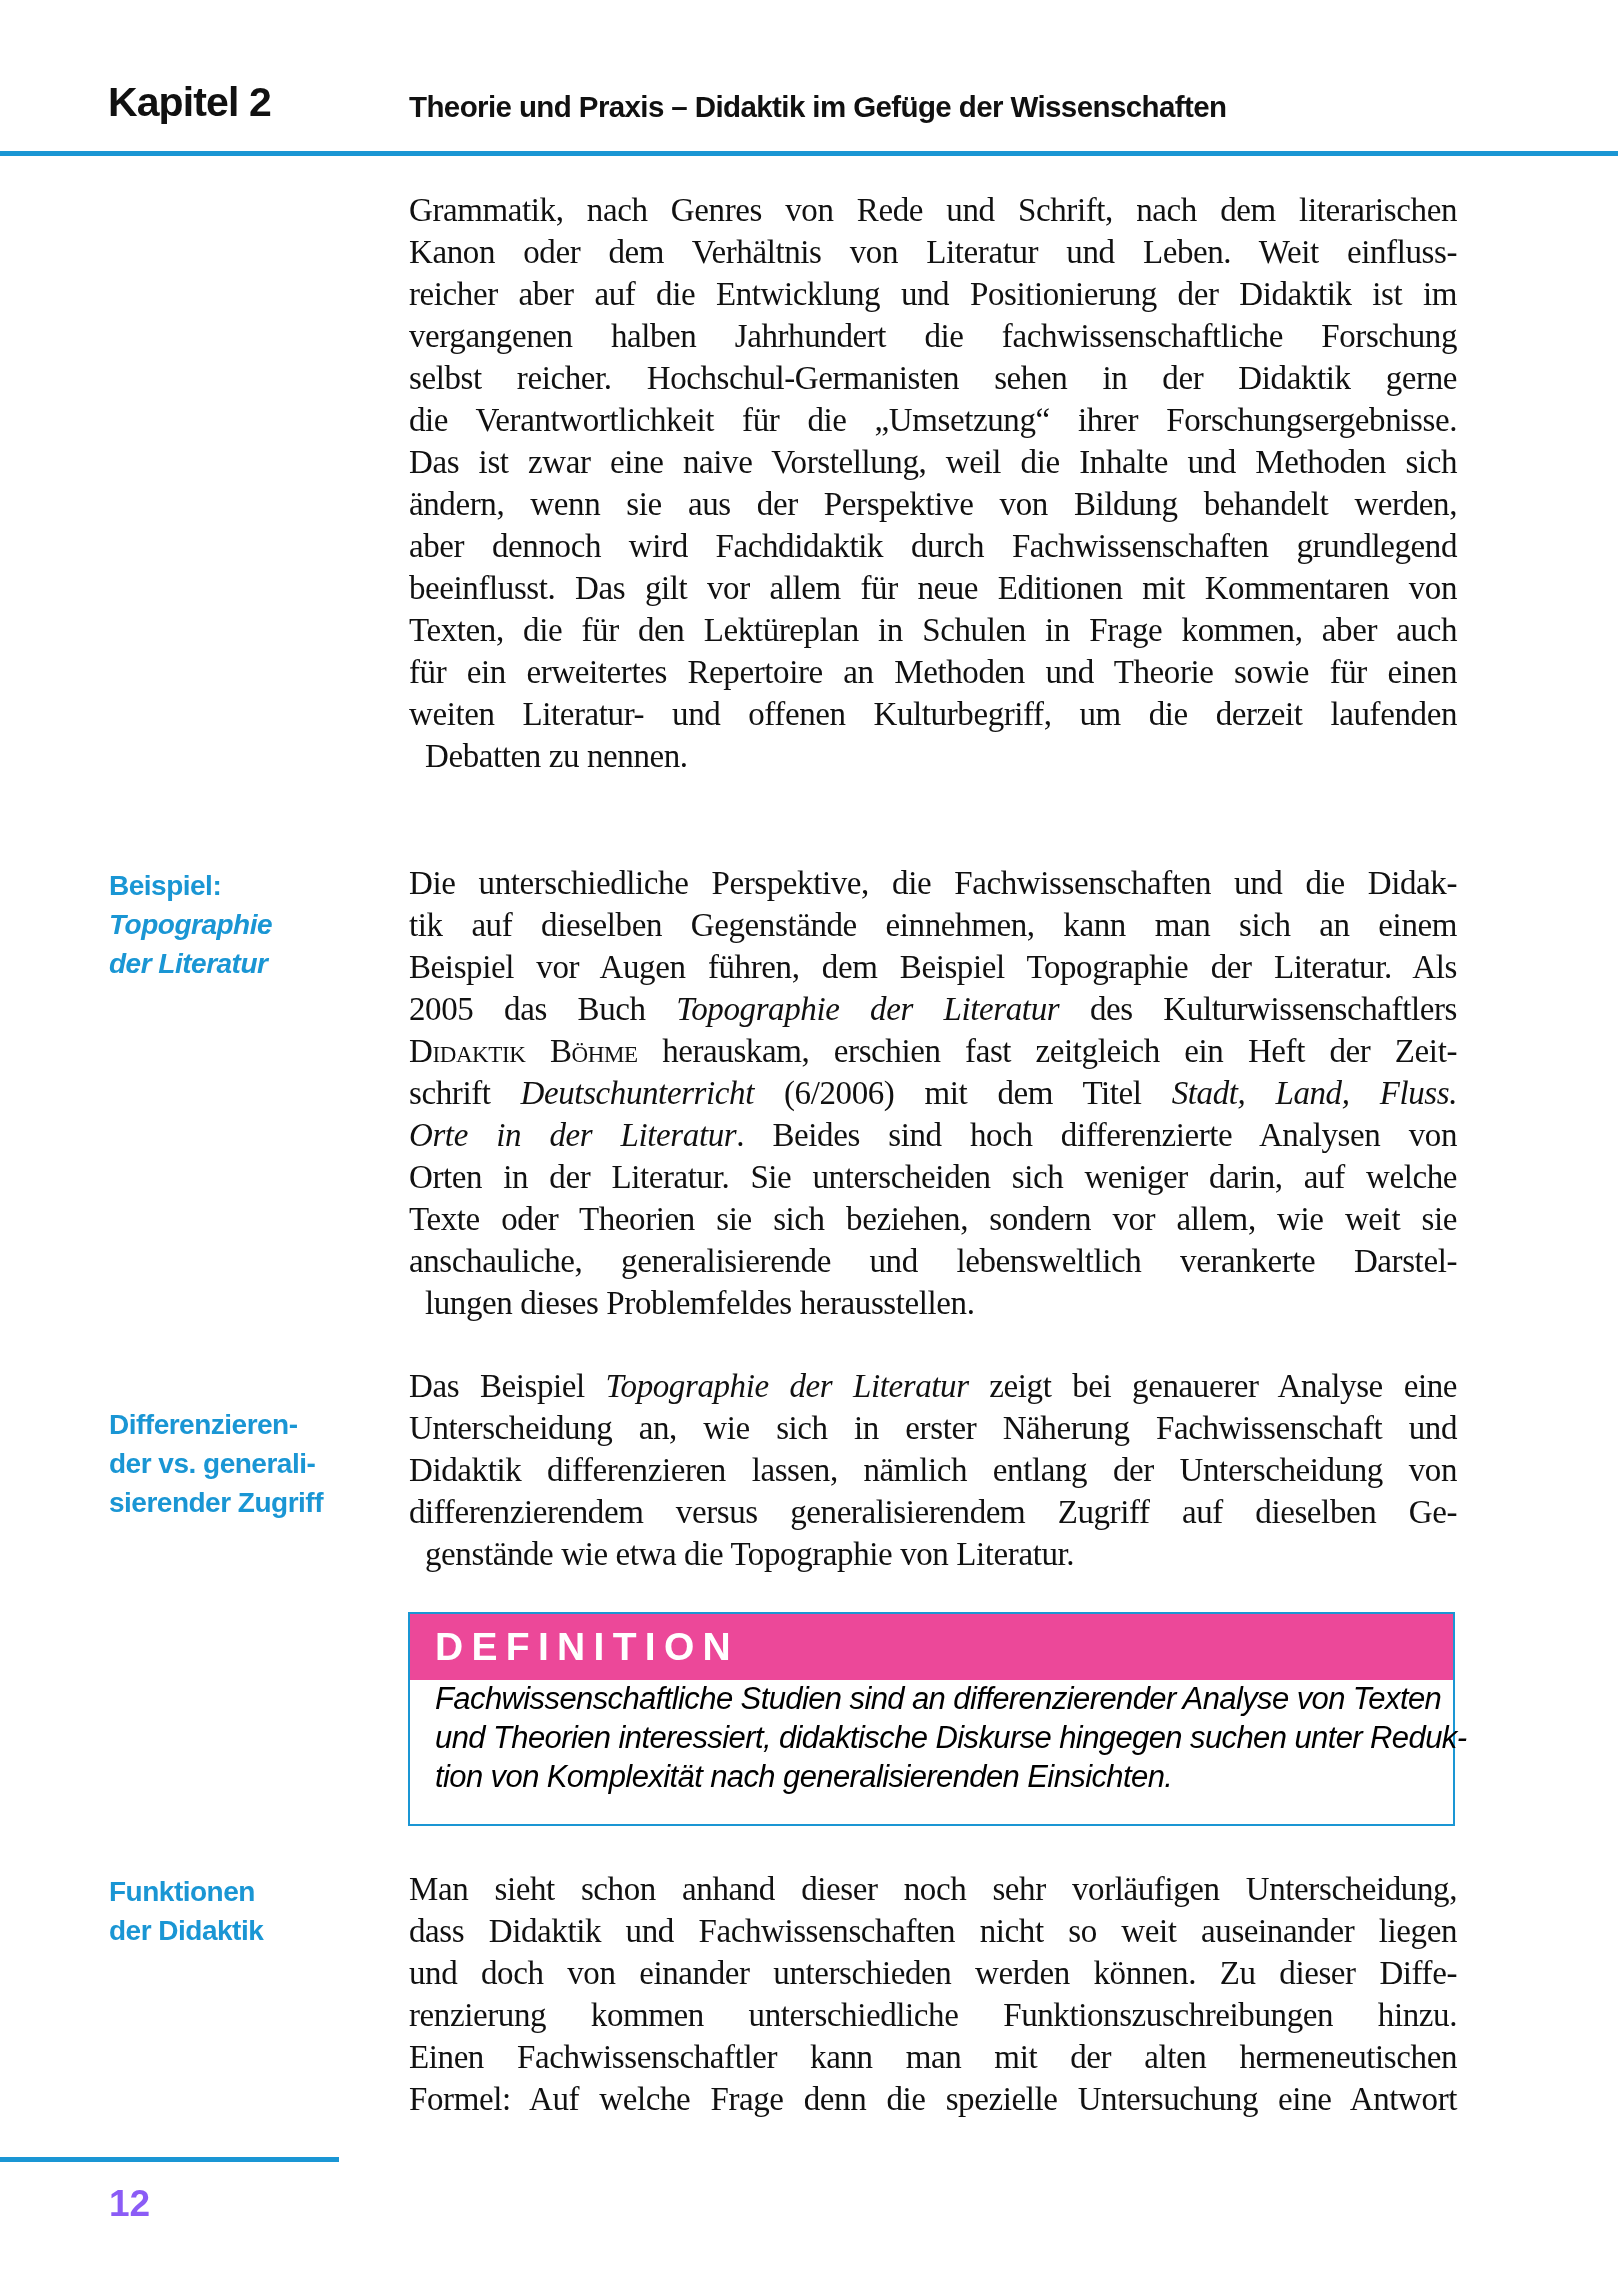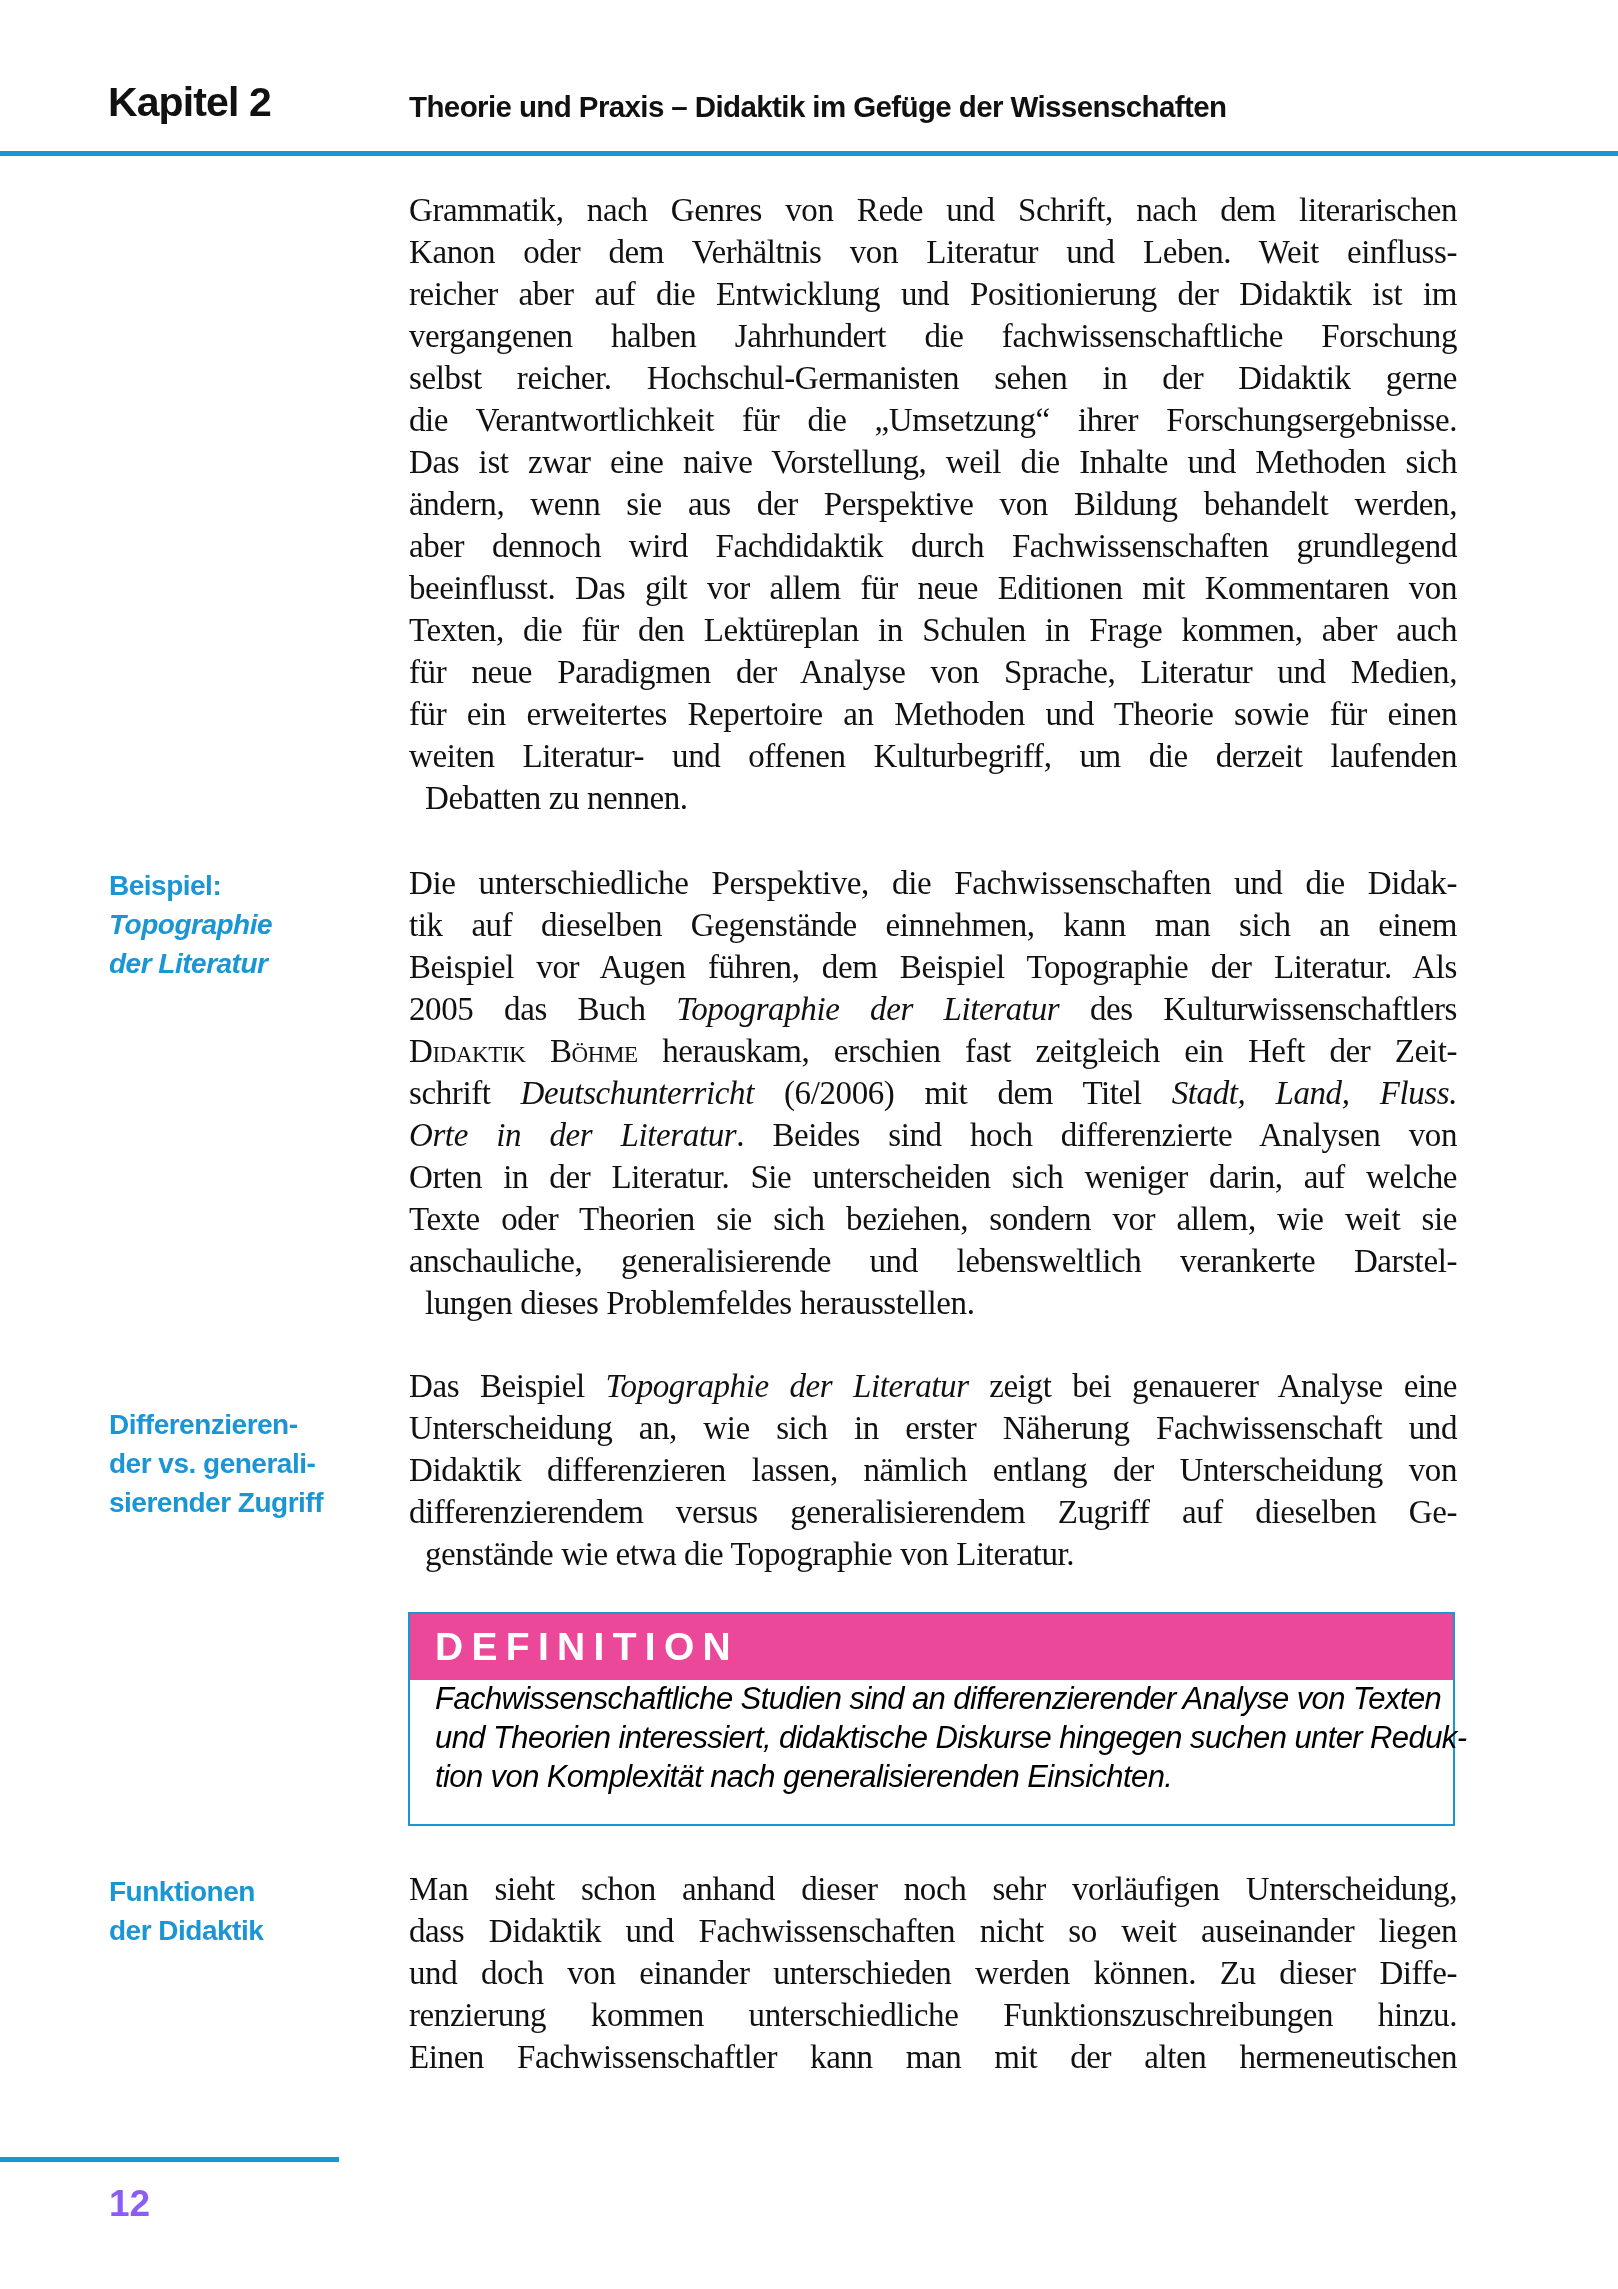--- a/index.html
+++ b/index.html
@@ -82,21 +82,20 @@
       <span class="ln"><span>Kanon oder dem Verhältnis von Literatur und Leben. Weit einfluss-</span></span>
       <span class="ln"><span>reicher aber auf die Entwicklung und Positionierung der Didaktik ist im</span></span>
       <span class="ln"><span>vergangenen halben Jahrhundert die fachwissenschaftliche Forschung</span></span>
       <span class="ln"><span>selbst reicher. Hochschul-Germanisten sehen in der Didaktik gerne</span></span>
       <span class="ln"><span>die Verantwortlichkeit für die „Umsetzung“ ihrer Forschungsergebnisse.</span></span>
       <span class="ln"><span>Das ist zwar eine naive Vorstellung, weil die Inhalte und Methoden sich</span></span>
       <span class="ln"><span>ändern, wenn sie aus der Perspektive von Bildung behandelt werden,</span></span>
       <span class="ln"><span>aber dennoch wird Fachdidaktik durch Fachwissenschaften grundlegend</span></span>
       <span class="ln"><span>beeinflusst. Das gilt vor allem für neue Editionen mit Kommentaren von</span></span>
       <span class="ln"><span>Texten, die für den Lektüreplan in Schulen in Frage kommen, aber auch</span></span>
-      <span class="ln"><span>für neue Paradigmen der Analyse von Sprache, Literatur und Medien,</span></span>
       <span class="ln"><span>für ein erweitertes Repertoire an Methoden und Theorie sowie für einen</span></span>
       <span class="ln"><span>weiten Literatur- und offenen Kulturbegriff, um die derzeit laufenden</span></span>
       <span class="ln last"><span>Debatten zu nennen.</span></span>
     </div>
   <div class="body-block" id="para-1" style="top:862px;">
       <span class="ln"><span>Die unterschiedliche Perspektive, die Fachwissenschaften und die Didak-</span></span>
       <span class="ln"><span>tik auf dieselben Gegenstände einnehmen, kann man sich an einem</span></span>
       <span class="ln"><span>Beispiel vor Augen führen, dem Beispiel Topographie der Literatur. Als</span></span>
       <span class="ln"><span>2005 das Buch </span><span class="it">Topographie der Literatur</span><span> des Kulturwissenschaftlers</span></span>
       <span class="ln"><span class="sc">Didaktik Böhme</span><span> herauskam, erschien fast zeitgleich ein Heft der Zeit-</span></span>
@@ -113,20 +112,21 @@
       <span class="ln"><span>Didaktik differenzieren lassen, nämlich entlang der Unterscheidung von</span></span>
       <span class="ln"><span>differenzierendem versus generalisierendem Zugriff auf dieselben Ge-</span></span>
       <span class="ln last"><span>genstände wie etwa die Topographie von Literatur.</span></span>
     </div>
   <div class="body-block" id="para-3" style="top:1868px;">
       <span class="ln"><span>Man sieht schon anhand dieser noch sehr vorläufigen Unterscheidung,</span></span>
       <span class="ln"><span>dass Didaktik und Fachwissenschaften nicht so weit auseinander liegen</span></span>
       <span class="ln"><span>und doch von einander unterschieden werden können. Zu dieser Diffe-</span></span>
       <span class="ln"><span>renzierung kommen unterschiedliche Funktionszuschreibungen hinzu.</span></span>
       <span class="ln"><span>Einen Fachwissenschaftler kann man mit der alten hermeneutischen</span></span>
+      <span class="ln"><span>Formel: Auf welche Frage denn die spezielle Untersuchung eine Antwort</span></span>
     </div>
 
   <div class="margin-note" style="top:866px;">
       <span class="mn-line">Beispiel:</span>
       <span class="mn-line mn-italic">Topographie</span>
       <span class="mn-line mn-italic">der Literatur</span>
     </div>
   <div class="margin-note" style="top:1369px;margin-top:36px;">
       <span class="mn-line">Differenzieren-</span>
       <span class="mn-line">der vs. generali-</span>

